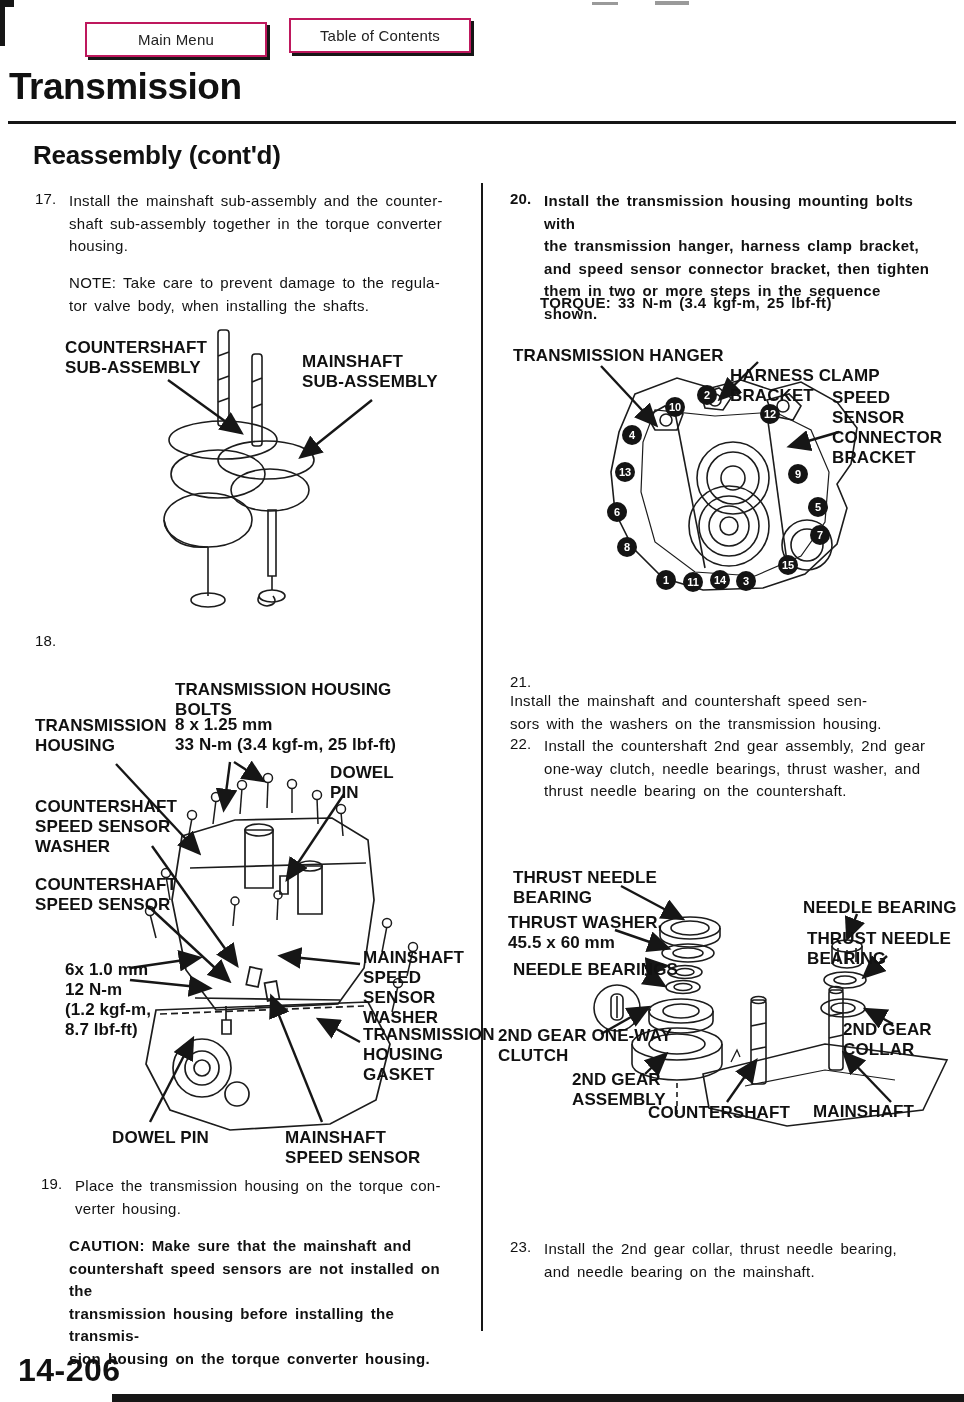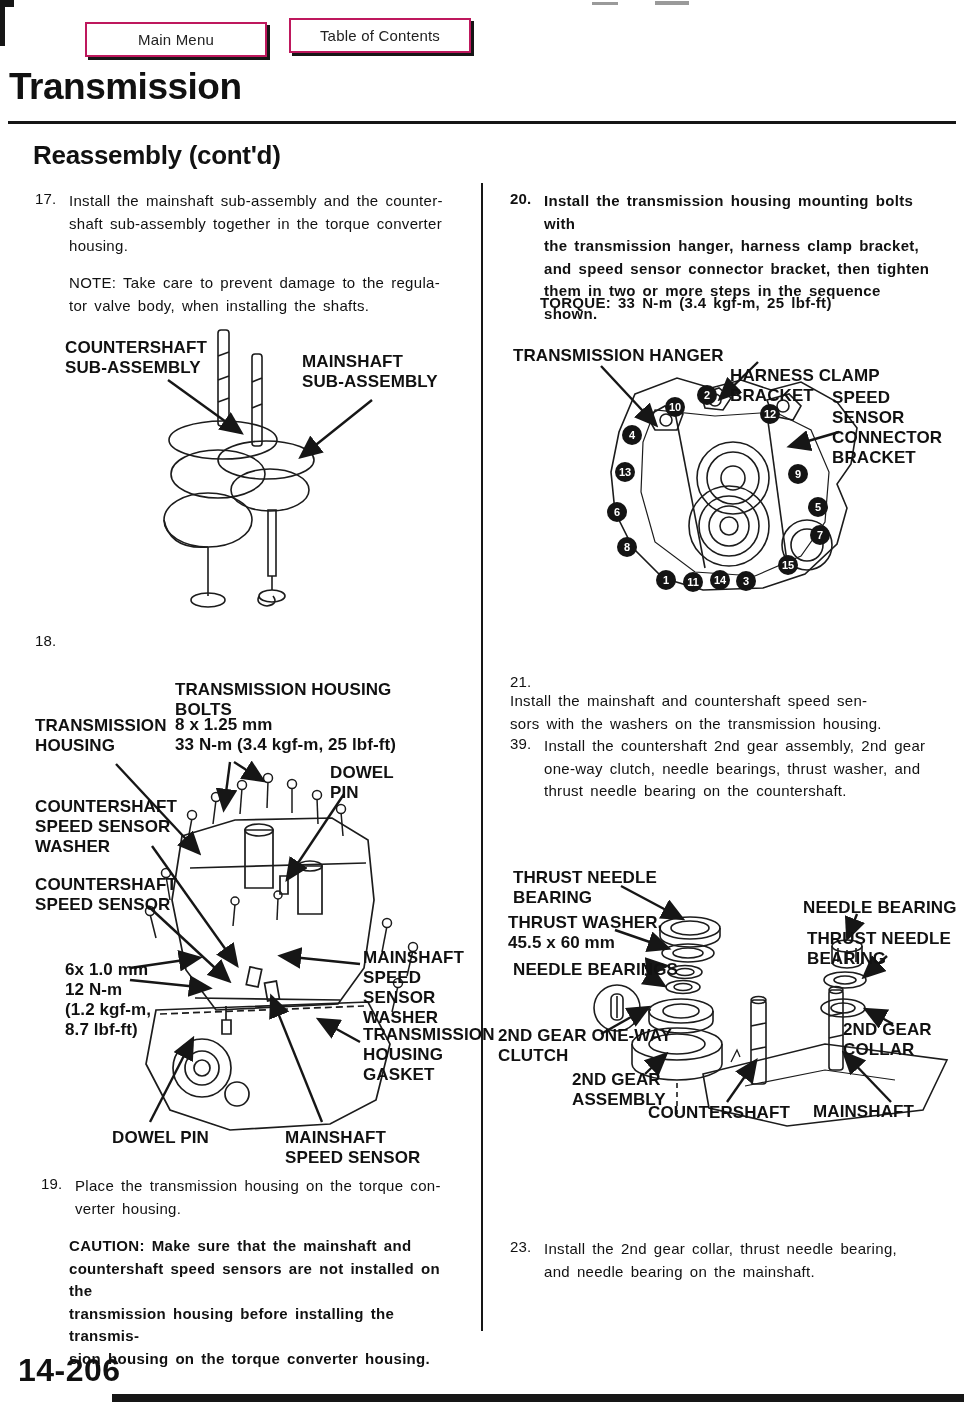--- a/index.html
+++ b/index.html
@@ -332,21 +332,21 @@
 CONNECTOR
 BRACKET</div>
   </div>
 
   <div class="step" style="left:510px;top:673px;width:430px;flex-direction:column;">
     <span class="num">21.</span>
     <span class="txt">Install the mainshaft and countershaft speed sen-
 sors with the washers on the transmission housing.</span>
   </div>
   <div class="step" style="left:510px;top:735px;width:430px;">
-    <span class="num">39.</span>
+    <span class="num">22.</span>
     <span class="txt">Install the countershaft 2nd gear assembly, 2nd gear
 one-way clutch, needle bearings, thrust washer, and
 thrust needle bearing on the countershaft.</span>
   </div>
 
   <div class="fig" style="left:495px;top:858px;width:465px;height:295px;">
     <svg width="465" height="295" viewBox="0 0 465 295">
       <defs>
         <marker id="arrD" markerWidth="10" markerHeight="9" refX="8" refY="4.5" orient="auto">
           <polygon points="0,0 10,4.5 0,9" fill="#161616"></polygon>

